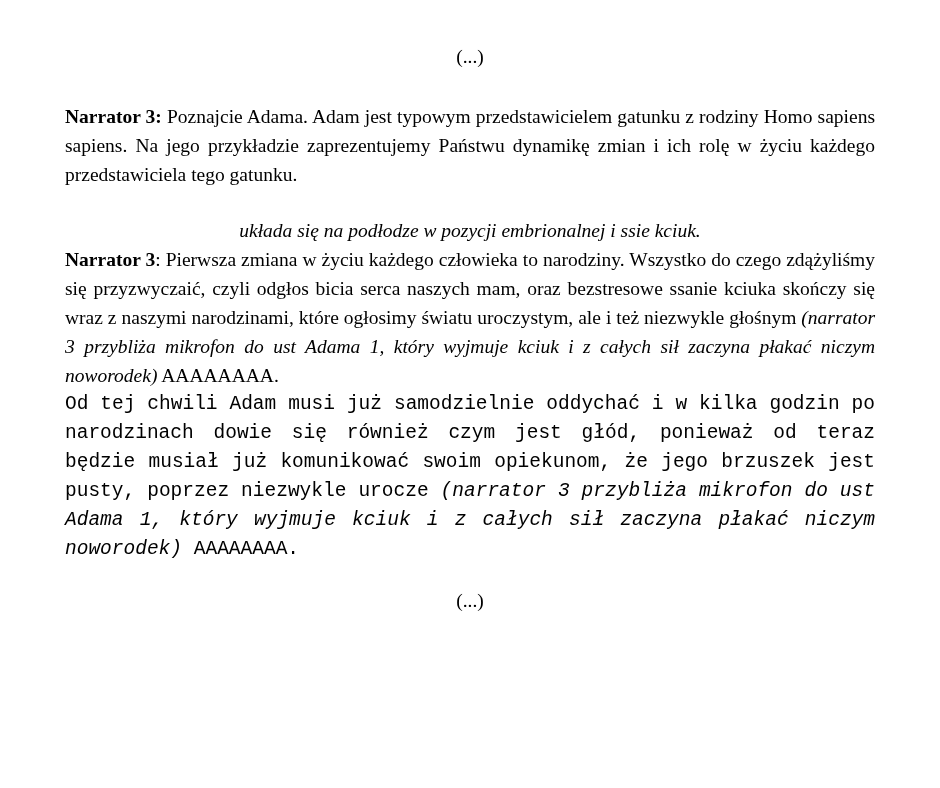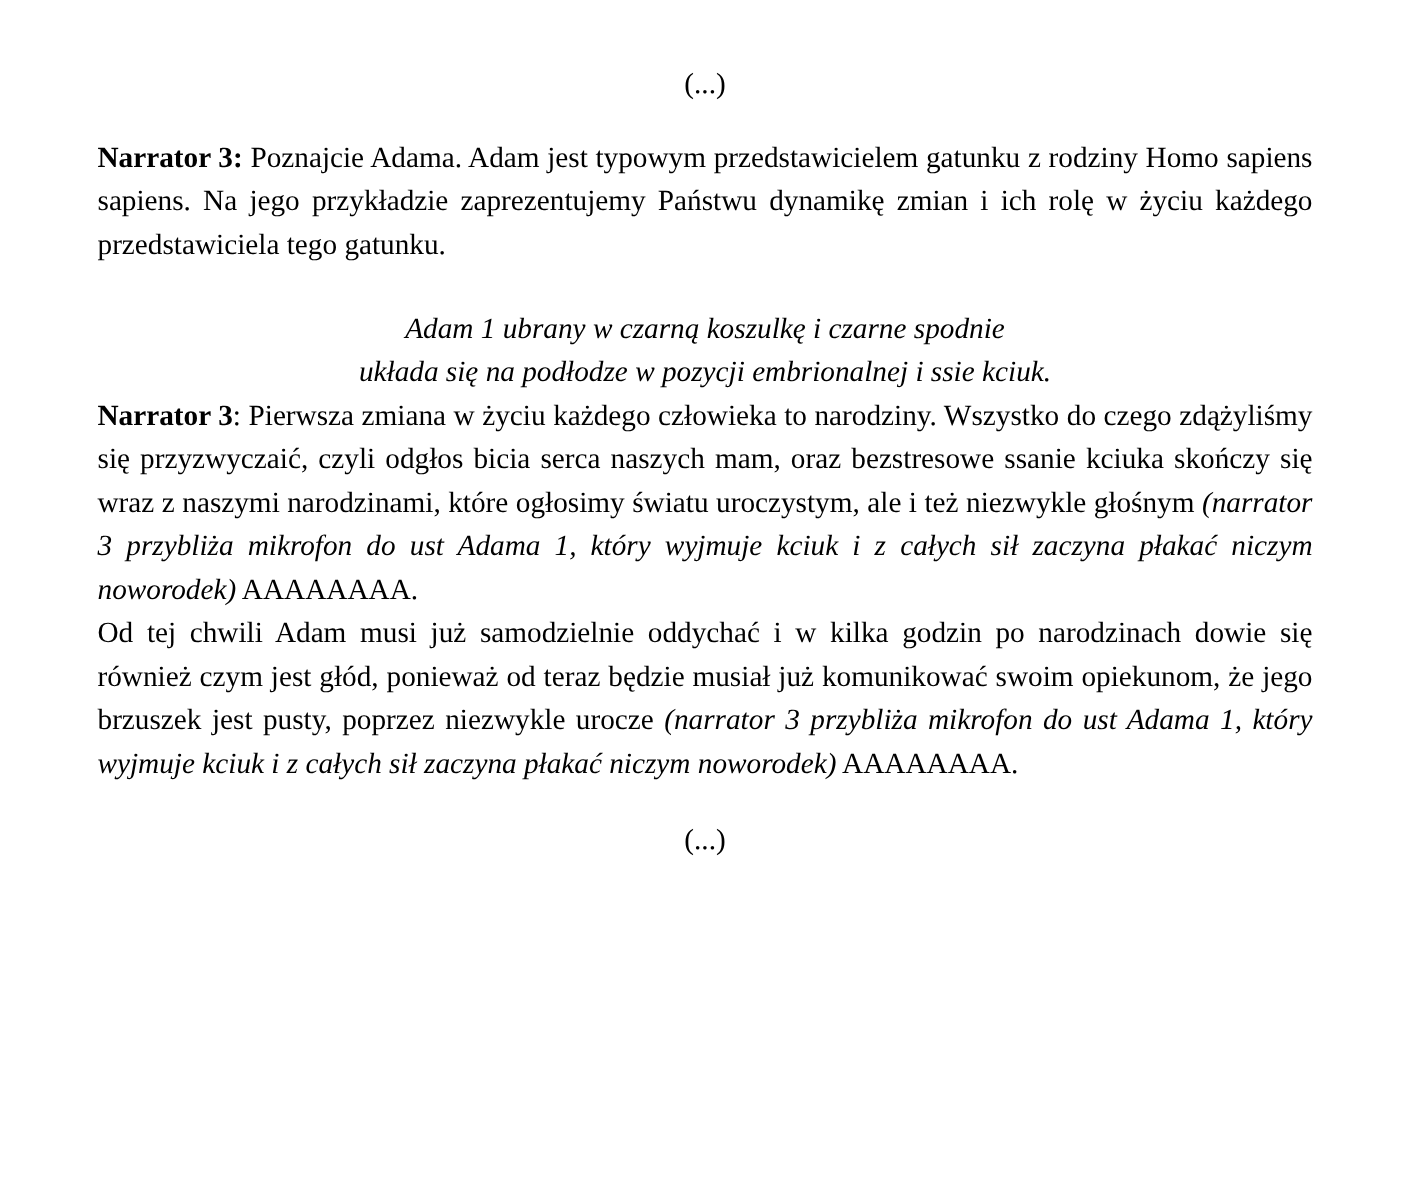--- a/index.html
+++ b/index.html
@@ -25,38 +25,37 @@
   p { margin: 0; }
   .center { text-align: center; }
   .justify {
     text-align: justify;
     text-justify: inter-word;
   }
   .italic { font-style: italic; }
   .bold { font-weight: bold; }
   .stage-line { display: block; }
   .mt-ellipsis-gap   { margin-top: 29px; }
-  .mt-para-1         { margin-top: 20px; }
+  .mt-para-1         { margin-top: 31px; }
   .mt-stage-2        { margin-top: 27px; }
   .mt-para-2         { }
-  .mt-para-3         { margin-top: 0; }
+  .mt-para-3         { margin-top: 0; font-family: Liberation Mono, monospace; }
   .mt-ellipsis-bottom{ margin-top: 22px; }
 </style>
 </head>
 <body>
 
 <div class="page">
 
   <p class="center">(...)</p>
 
 
   <p class="justify mt-para-1"><span class="bold">Narrator 3:</span><span> Poznajcie Adama. Adam jest typowym przedstawicielem gatunku z rodziny Homo sapiens sapiens. Na jego przykładzie zaprezentujemy Państwu dynamikę zmian i ich rolę w życiu każdego przedstawiciela tego gatunku.</span></p>
 
   <p class="center italic mt-stage-2">
-      <span class="stage-line">Adam 1 ubrany w czarną koszulkę i czarne spodnie</span>
       <span class="stage-line">układa się na podłodze w pozycji embrionalnej i ssie kciuk.</span>
     </p>
 
   <p class="justify mt-para-2"><span class="bold">Narrator 3</span><span>: Pierwsza zmiana w życiu każdego człowieka to narodziny. Wszystko do czego zdążyliśmy się przyzwyczaić, czyli odgłos bicia serca naszych mam, oraz bezstresowe ssanie kciuka skończy się wraz z naszymi narodzinami, które ogłosimy światu uroczystym, ale i też niezwykle głośnym </span><span class="italic">(narrator 3 przybliża mikrofon do ust Adama 1, który wyjmuje kciuk i z całych sił zaczyna płakać niczym noworodek)</span><span> AAAAAAAA.</span></p>
 
   <p class="justify mt-para-3"><span>Od tej chwili Adam musi już samodzielnie oddychać i w kilka godzin po narodzinach dowie się również czym jest głód, ponieważ od teraz będzie musiał już komunikować swoim opiekunom, że jego brzuszek jest pusty, poprzez niezwykle urocze </span><span class="italic">(narrator 3 przybliża mikrofon do ust Adama 1, który wyjmuje kciuk i z całych sił zaczyna płakać niczym noworodek)</span><span> AAAAAAAA.</span></p>
 
   <p class="center mt-ellipsis-bottom">(...)</p>
 
 </div>

